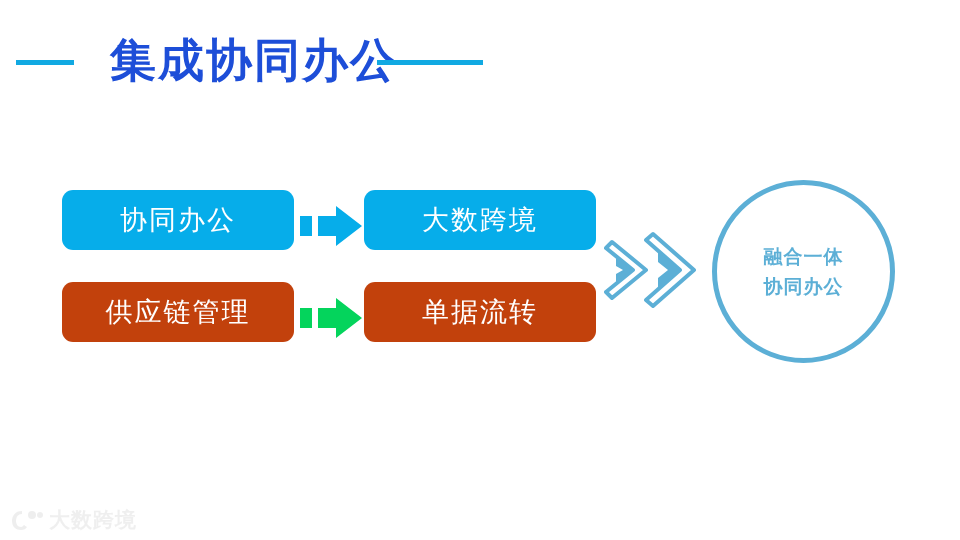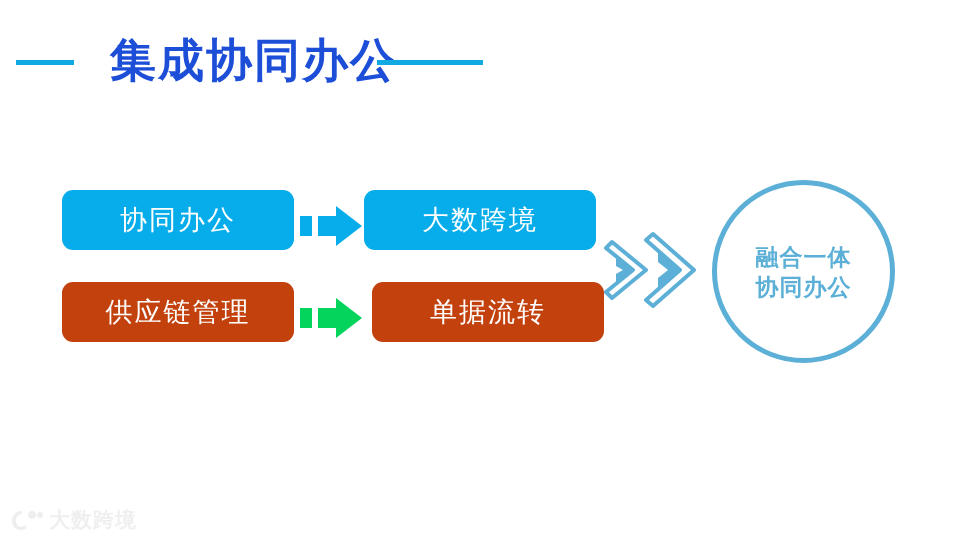--- a/index.html
+++ b/index.html
@@ -57,21 +57,21 @@
     font-size: 27px;
     letter-spacing: 2px;
     white-space: nowrap;
   }
   .flow-box.blue  { background: #06ADEA; }
   .flow-box.green { background: #c2410c; }
 
   #box-xt  { left: 62px;  top: 190px; }
   #box-lc  { left: 364px; top: 190px; }
   #box-gy  { left: 62px;  top: 282px; }
-  #box-dj  { left: 364px; top: 282px; margin-left: 8px; }
+  #box-dj  { left: 364px; top: 282px; }
 
   
   .arrow {
     position: absolute;
     width: 64px;
     height: 46px;
   }
   #arrow-top    { left: 300px; top: 203px; }
   #arrow-bottom { left: 300px; top: 295px; }
   .arrow svg { display: block; width: 64px; height: 46px; }
@@ -95,21 +95,21 @@
     height: 183px;
     border: 5px solid #5CAFD6;
     border-radius: 50%;
     box-sizing: border-box;
     display: flex;
     flex-direction: column;
     align-items: center;
     justify-content: center;
   }
   #result-circle .cline {
-    font-size: 23px;
+    font-size: 19px;
     font-weight: bold;
     color: #5CAFD6;
     letter-spacing: 1px;
     line-height: 30px;
     white-space: nowrap;
   }
 
   
   #watermark {
     position: absolute;

